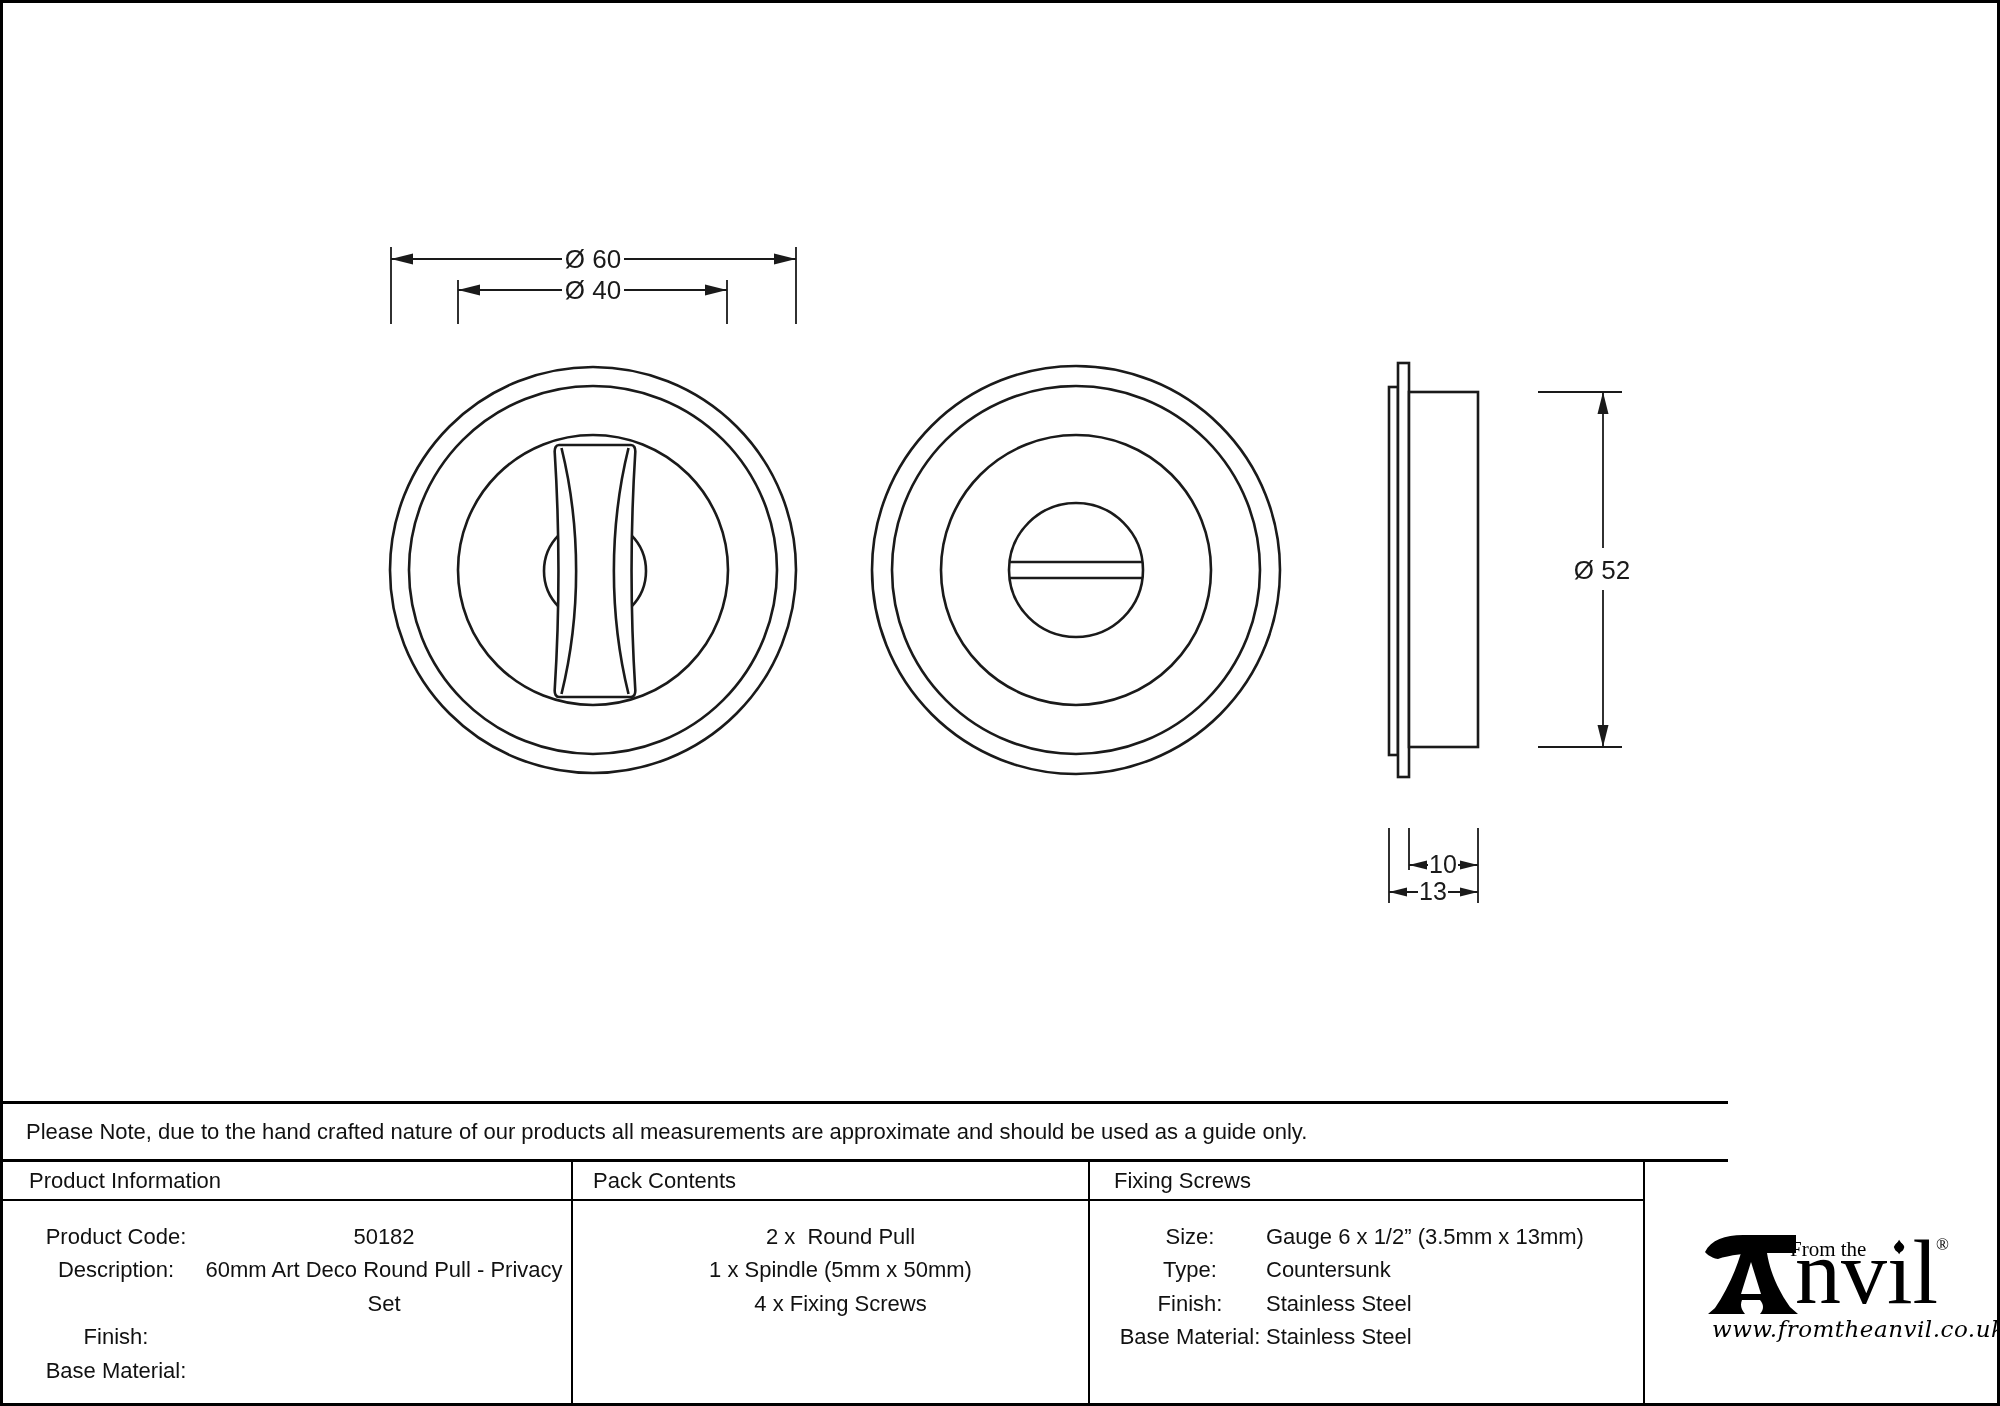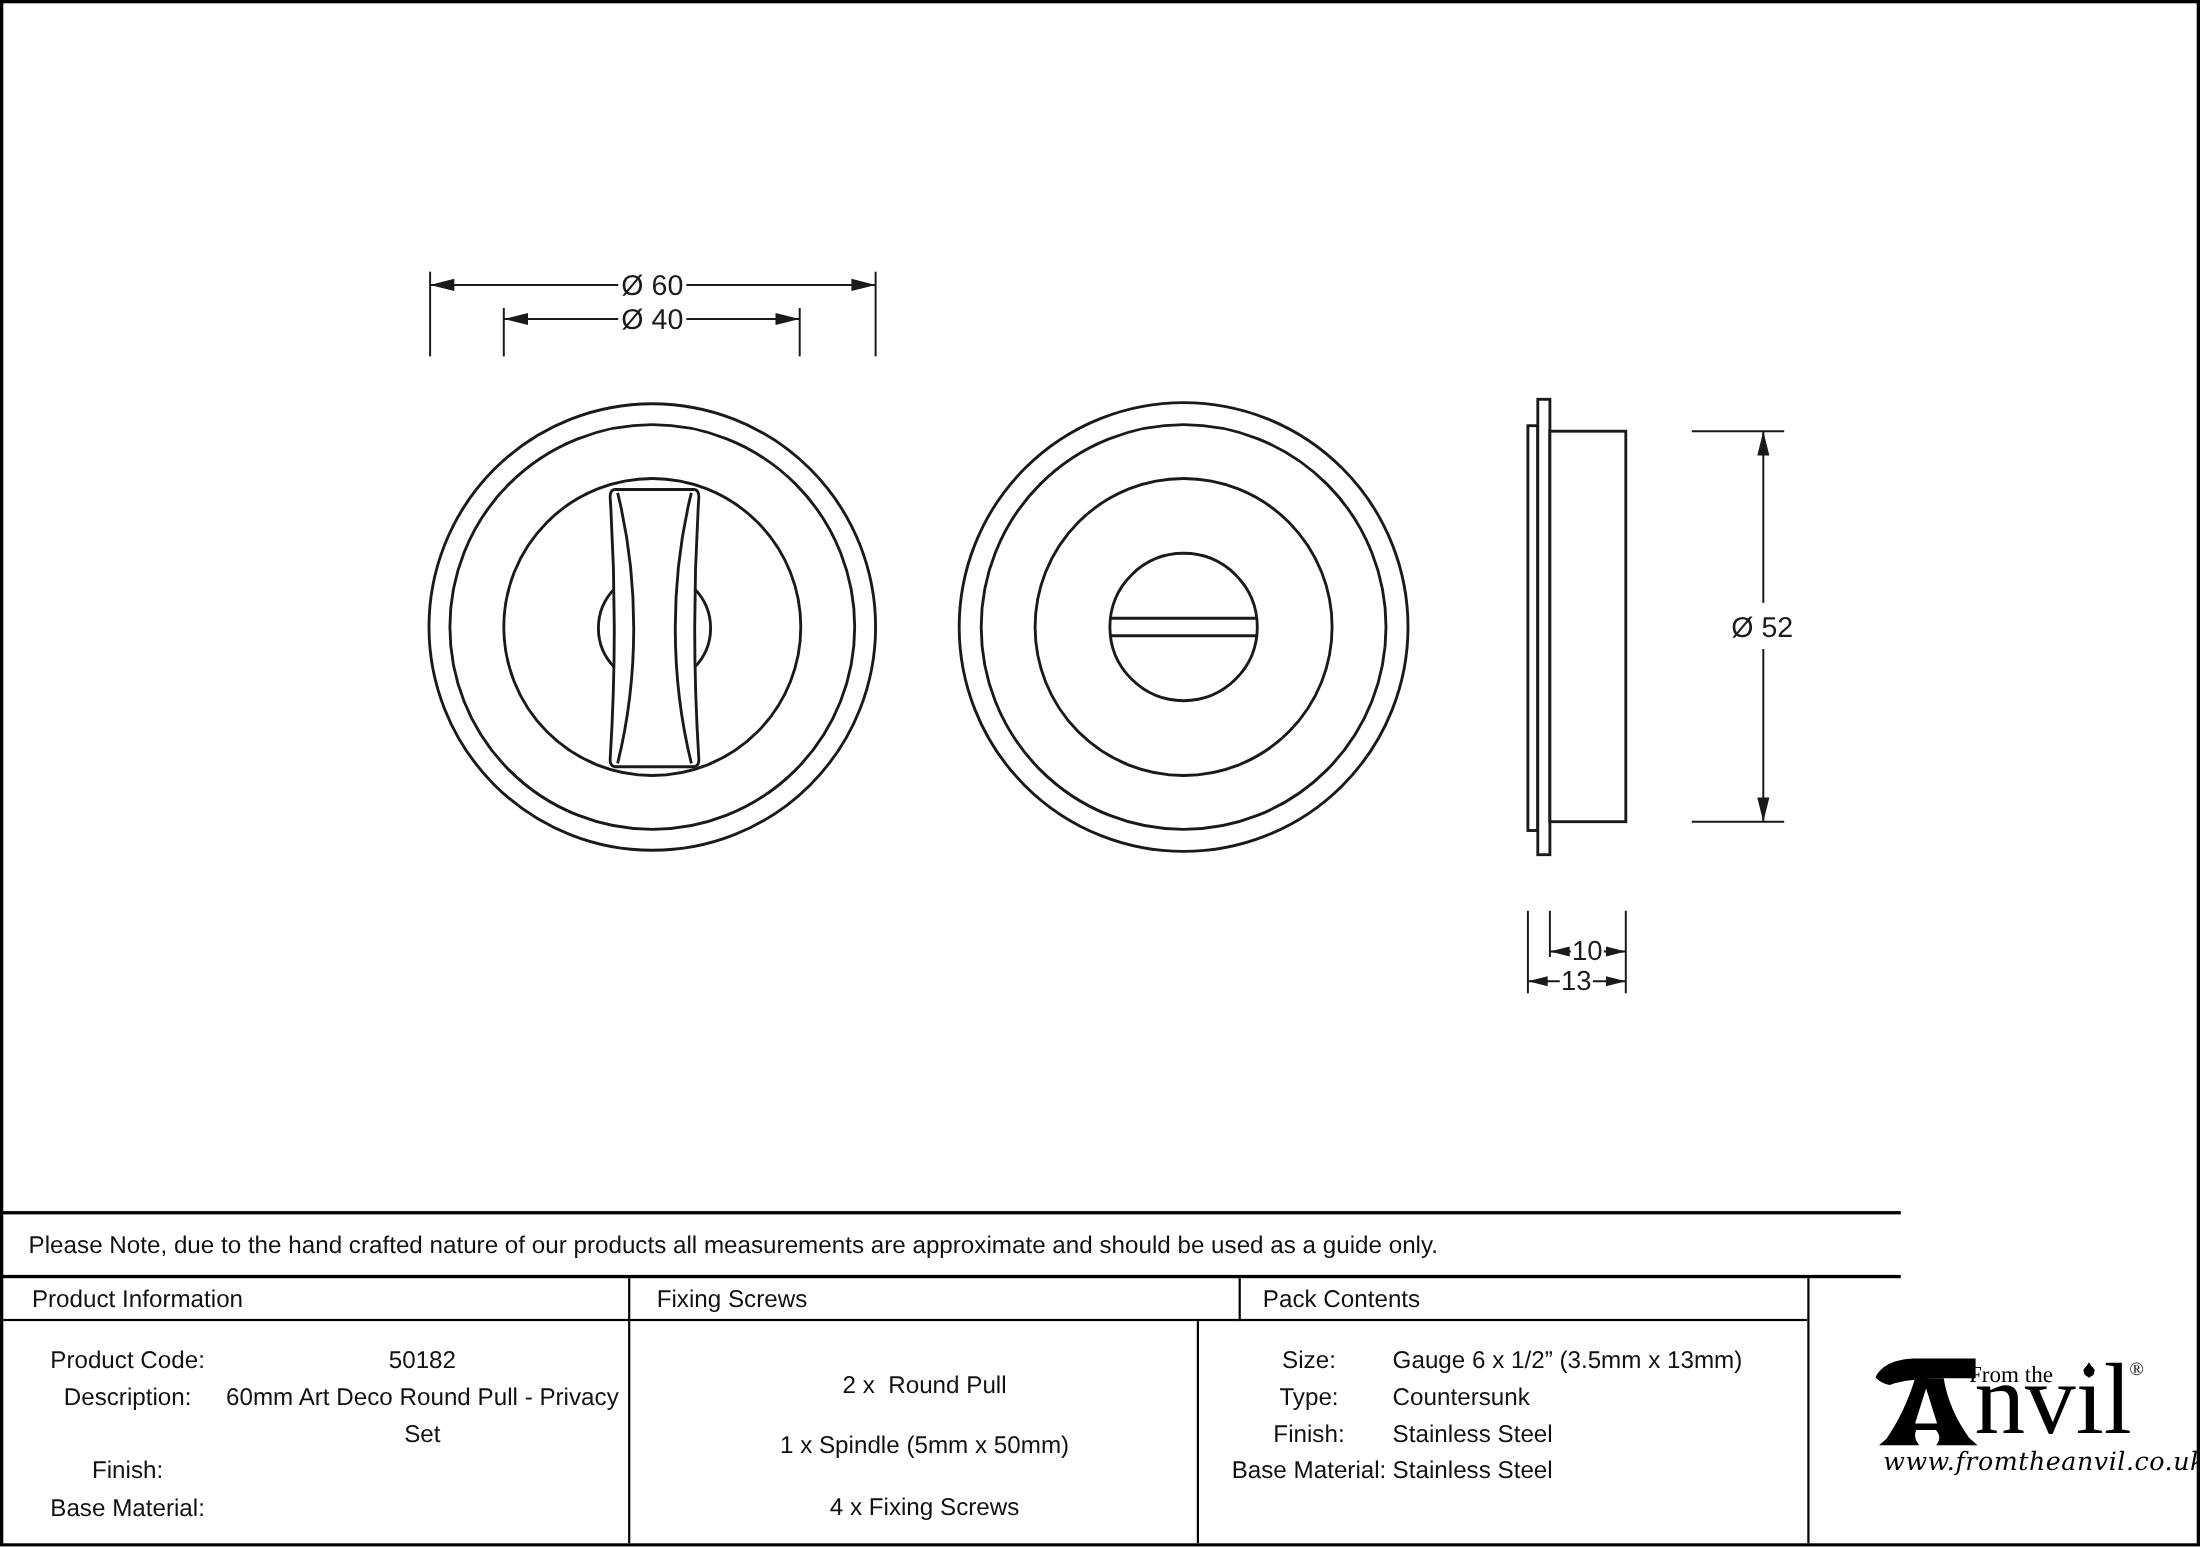--- a/index.html
+++ b/index.html
@@ -28,21 +28,21 @@
   .body-row{display:flex;flex:1;}
   .body-cell{padding-top:19px;font-size:22px;line-height:33.4px;text-align:center;}
   .body-cell.c1{padding-left:26px;}
   .body-cell.c2{padding-left:20px;}
   .body-cell.c3{padding-left:24px;}
   .kv{display:flex;}
   .kv .k{flex:none;}
   .c1 .k{width:174px;}
   .c1 .v{width:362px;}
   .c3 .k{width:152px;}
-  .pc-item{white-space:pre;margin-top:22px;}
+  .pc-item{white-space:pre;}
 
   .logo-cell{position:relative;}
   .logo-anvil-icon{position:absolute;left:58px;top:29px;}
   .logo-from-the{position:absolute;left:145px;top:32px;font-family:"Liberation Serif",serif;
                  font-size:21px;color:#000;}
   .logo-nvil{position:absolute;left:150px;top:25px;font-family:"Liberation Serif",serif;
              font-size:92px;line-height:1;color:#000;}
   .logo-diamond{position:absolute;left:248px;top:33px;font-size:24px;line-height:1;color:#000;}
   .logo-reg{position:absolute;left:291px;top:27px;font-size:17px;font-family:"Liberation Serif",serif;color:#000;}
   .logo-site{position:absolute;left:67px;top:112px;font-family:"DejaVu Serif",serif;
@@ -139,25 +139,25 @@
 
   <div class="note-bar">
     <span>Please Note, due to the hand crafted nature of our products all measurements are approximate and should be used as a guide only.</span>
   </div>
 
   <div class="bottom-table">
     <div class="hdr-row">
       <div class="cell hdr-cell c1">
         <span>Product Information</span>
       </div>
+      <div class="cell hdr-cell c2">
+        <span>Pack Contents</span>
+      </div>
       <div class="cell hdr-cell c3">
         <span>Fixing Screws</span>
-      </div>
-      <div class="cell hdr-cell c2">
-        <span>Pack Contents</span>
       </div>
       <div class="cell hdr-cell c4"></div>
     </div>
 
     <div class="body-row">
 
       <div class="cell body-cell c1">
         <div class="kv">
           <span class="k">Product Code:</span>
           <span class="v">50182</span>

